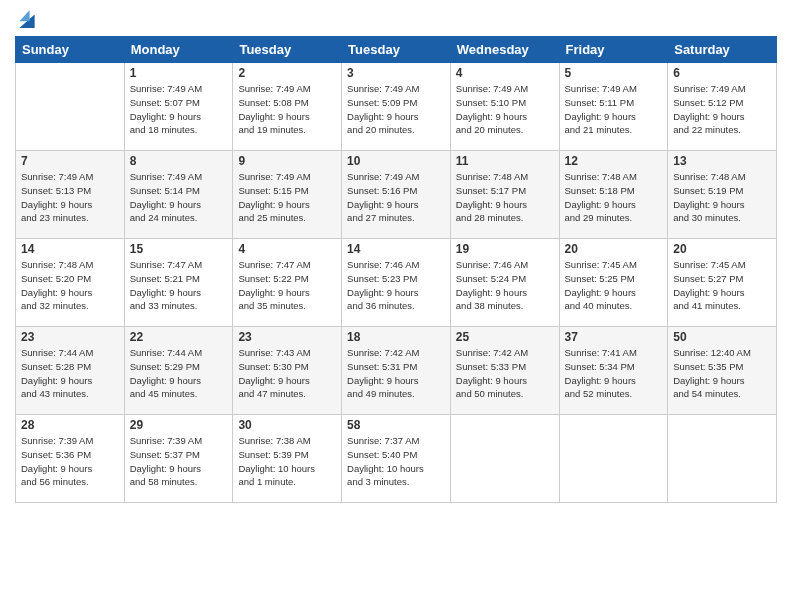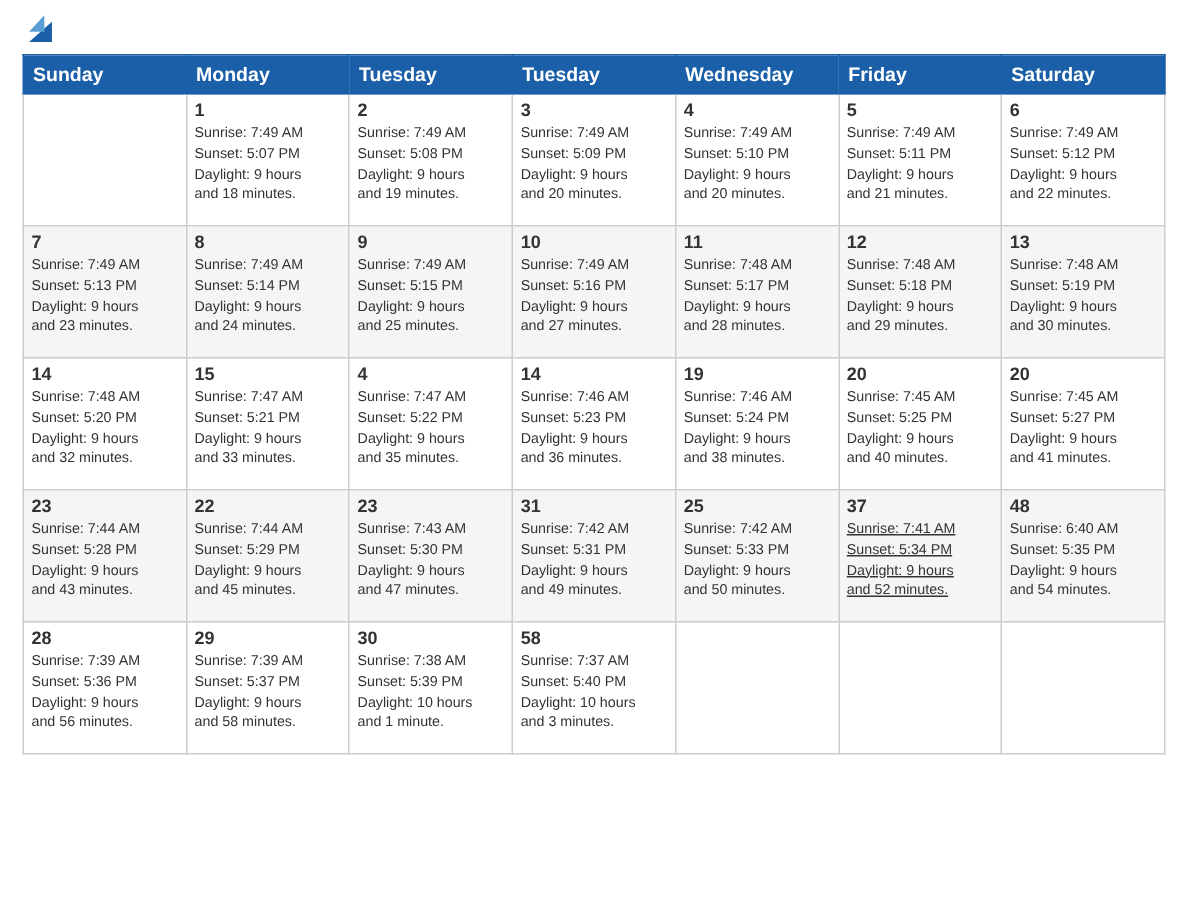--- a/index.html
+++ b/index.html
@@ -283,43 +283,43 @@
 and 45 minutes.</div>
           </td>
           <td>
             <span class="day-number">23</span>
             <div class="day-info" style="white-space: pre-line;">Sunrise: 7:43 AM
 Sunset: 5:30 PM
 Daylight: 9 hours
 and 47 minutes.</div>
           </td>
           <td>
-            <span class="day-number">31</span>
+            <span class="day-number">18</span>
             <div class="day-info" style="white-space: pre-line;">Sunrise: 7:42 AM
 Sunset: 5:31 PM
 Daylight: 9 hours
 and 49 minutes.</div>
           </td>
           <td>
             <span class="day-number">25</span>
             <div class="day-info" style="white-space: pre-line;">Sunrise: 7:42 AM
 Sunset: 5:33 PM
 Daylight: 9 hours
 and 50 minutes.</div>
           </td>
           <td>
             <span class="day-number">37</span>
-            <div class="day-info" style="white-space: pre-line; text-decoration: underline;">Sunrise: 7:41 AM
+            <div class="day-info" style="white-space: pre-line;">Sunrise: 7:41 AM
 Sunset: 5:34 PM
 Daylight: 9 hours
 and 52 minutes.</div>
           </td>
           <td>
-            <span class="day-number">48</span>
-            <div class="day-info" style="white-space: pre-line;">Sunrise: 6:40 AM
+            <span class="day-number">50</span>
+            <div class="day-info" style="white-space: pre-line;">Sunrise: 12:40 AM
 Sunset: 5:35 PM
 Daylight: 9 hours
 and 54 minutes.</div>
           </td>
         </tr>
         <tr>
           <td>
             <span class="day-number">28</span>
             <div class="day-info" style="white-space: pre-line;">Sunrise: 7:39 AM
 Sunset: 5:36 PM

